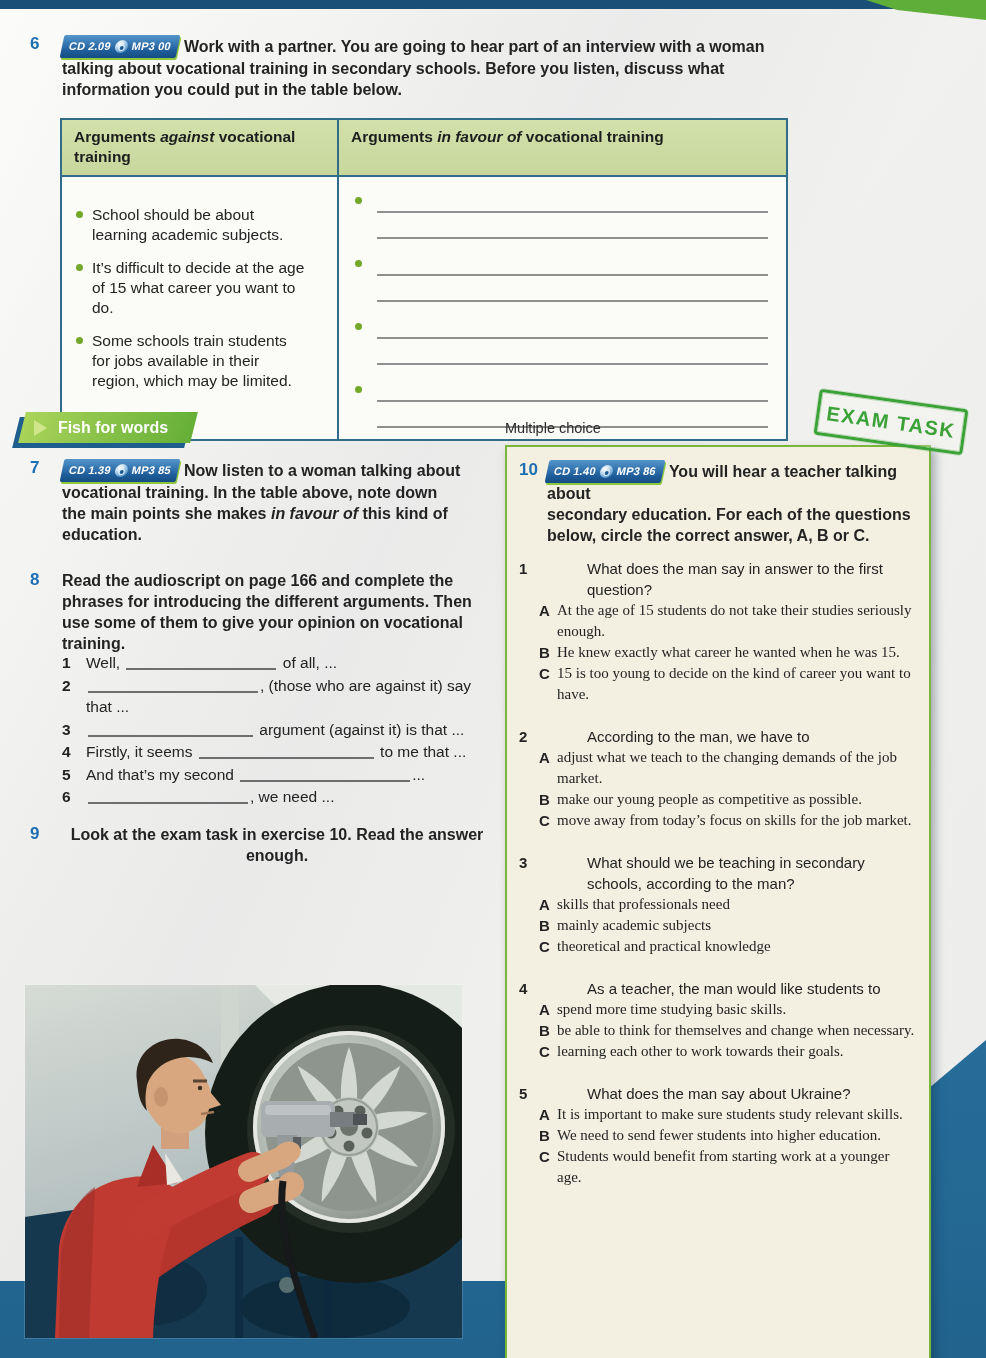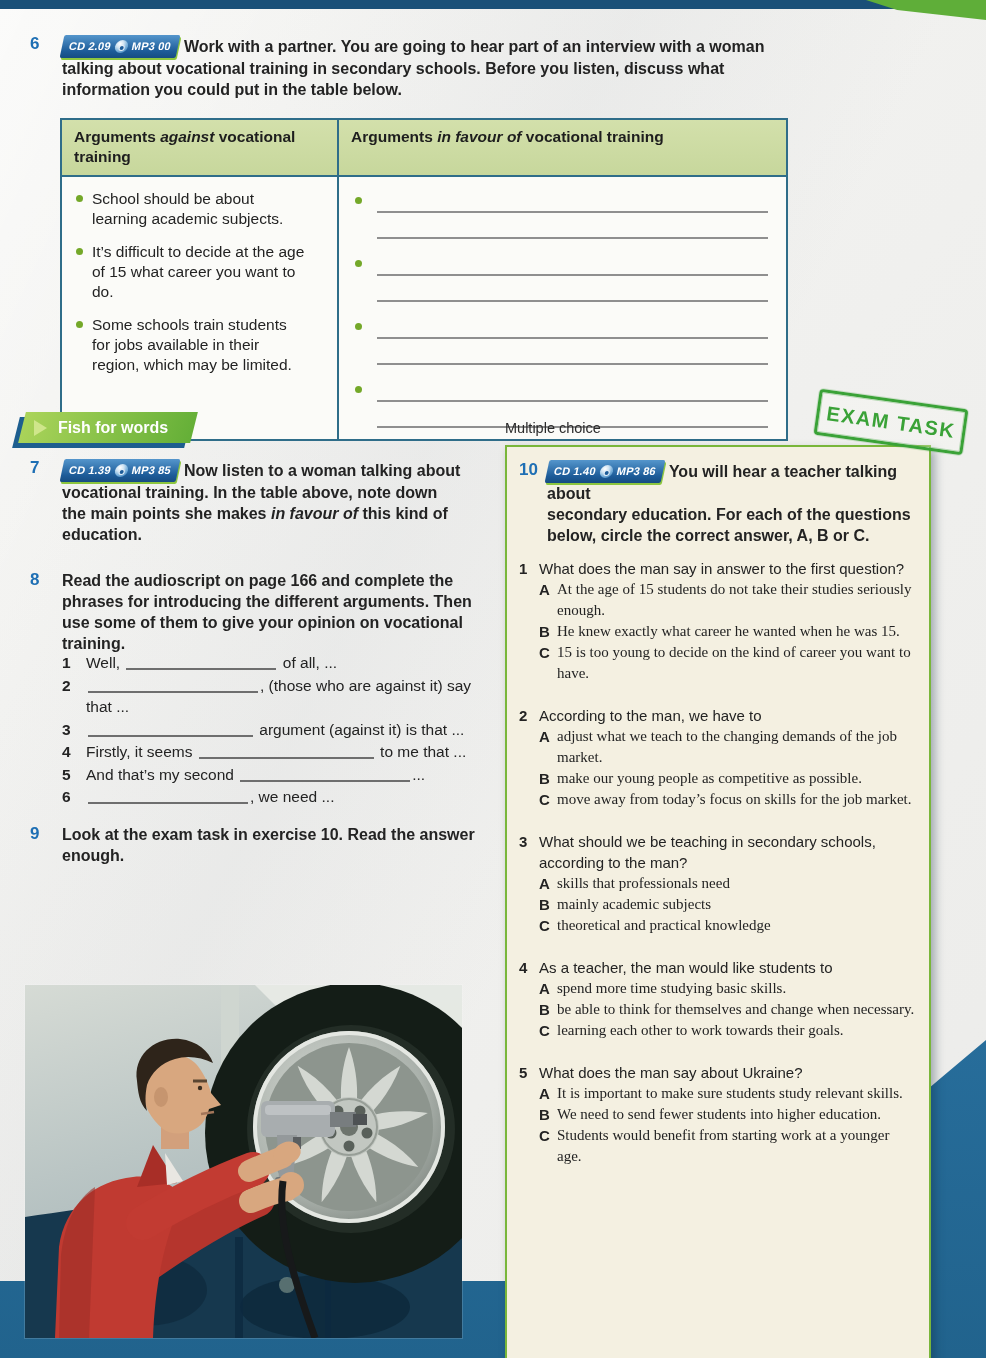--- a/index.html
+++ b/index.html
@@ -30,21 +30,21 @@
   .cd-icon { width:13px; height:13px; border-radius:50%; margin:0 4px; position:relative; flex:none;
              background:radial-gradient(circle at 35% 30%, #ffffff 0%, #cfe3f2 30%, #74add9 60%, #2a6ea8 100%); }
   .cd-icon::after { content:""; position:absolute; left:4.5px; top:4.5px; width:4px; height:4px; border-radius:50%; background:#1d5c99; border:1px solid #e8f2fa; }
 
   
   .vt-table { position:absolute; left:60px; top:118px; width:728px; border:2px solid #2f6d89; background:#fbfbf8; }
   .vt-head { display:grid; grid-template-columns:275px 1fr; border-bottom:2px solid #2f6d89; background:linear-gradient(#d3e0ab,#c7d79c); }
   .vt-head .cell { padding:7px 10px 8px 12px; font-size:15.5px; font-weight:bold; line-height:20px; color:#1e1e1e; }
   .vt-head .cell + .cell { border-left:2px solid #2f6d89; }
   .vt-body { display:grid; grid-template-columns:275px 1fr; min-height:230px; }
-  .vt-col-left { padding:12px 28px 10px 14px; }
+  .vt-col-left { padding:12px 28px 10px 14px;margin-top:16px; }
   .vt-col-right { border-left:2px solid #2f6d89; padding:4px 18px 10px 16px; }
   .tbl-item { list-style:none; margin-bottom:13px; font-size:15.5px; line-height:20px; color:#232323; padding-left:16px; position:relative; }
   .bullet { position:absolute; left:0; top:6px; width:7px; height:7px; border-radius:50%; background:#74a829; }
   .blank-group { position:relative; padding-left:22px; margin-top:10px; height:53px; }
   .blank-group:first-child { margin-top:6px; }
   .blank-group .bullet { top:10px; }
   .blank-line { height:26px; border-bottom:2px solid #8f8f8f; }
 
   
   .banner { position:absolute; left:22px; top:412px; width:172px; height:31px; }
@@ -62,21 +62,21 @@
   
   .mc-label { position:absolute; left:505px; top:420px; font-size:14.5px; color:#2b2b2b; }
   .stamp { position:absolute; left:816px; top:399px; width:150px; height:46px; transform:rotate(8deg); border:3px solid #3aa237; border-radius:4px; box-shadow:inset 0 0 0 1px rgba(58,162,55,.35), 0 0 0 1px rgba(58,162,55,.2);
            display:flex; align-items:center; justify-content:center; color:#3aa237; font-weight:800; font-size:20px; letter-spacing:1.5px; background:rgba(250,252,246,.25); z-index:6; }
   .exam-box { position:absolute; left:505px; top:445px; width:426px; height:1084px; background:#f4f0e1; border:2px solid #79b63a; box-shadow:4px 5px 9px rgba(15,40,60,.35); padding:12px 14px 24px 12px; z-index:5; }
   .exam-head { padding-left:28px; font-size:16px; font-weight:bold; line-height:21px; color:#232323; }
   .num10 { float:left; margin-left:-28px; font-size:17px; color:#1e6fb4; }
   .q { margin-top:21px; padding-left:20px; position:relative; font-size:15px; line-height:21px; color:#232323; }
   .q:first-of-type { margin-top:12px; }
   .qnum { position:absolute; left:0; top:0; font-weight:bold; }
-  .qtext { display:block; max-width:374px; }
+  .qtext { display:block; max-width:374px;margin-left:48px; }
   .opt { display:flex; max-width:382px; }
   .optletter { flex:none; width:18px; font-weight:bold; }
   .opttext { flex:1;font-family:Liberation Serif, serif; }
 
   
   .photo { position:absolute; left:25px; top:985px; width:437px; height:353px; z-index:6; overflow:hidden; background:#1d3d52; box-shadow:0 0 0 1px rgba(255,255,255,.15); }
   .photo svg { display:block; }
 </style>
 </head>
 <body>
@@ -166,21 +166,21 @@
     <div class="ex8-list" id="ex8-list">
         <div class="ex8-item"><span class="ex8-num">1</span><span class="ex8-body"><span>Well, </span><span class="blank" style="width: 150px;"></span><span> of all, ...</span></span></div>
         <div class="ex8-item"><span class="ex8-num">2</span><span class="ex8-body"><span class="blank" style="width: 170px;"></span><span>, (those who are against it) say that ...</span></span></div>
         <div class="ex8-item"><span class="ex8-num">3</span><span class="ex8-body"><span class="blank" style="width: 165px;"></span><span> argument (against it) is that ...</span></span></div>
         <div class="ex8-item"><span class="ex8-num">4</span><span class="ex8-body"><span>Firstly, it seems </span><span class="blank" style="width: 175px;"></span><span> to me that ...</span></span></div>
         <div class="ex8-item"><span class="ex8-num">5</span><span class="ex8-body"><span>And that’s my second </span><span class="blank" style="width: 170px;"></span><span>...</span></span></div>
         <div class="ex8-item"><span class="ex8-num">6</span><span class="ex8-body"><span class="blank" style="width: 160px;"></span><span>, we need ...</span></span></div>
       </div>
 
     <div class="exnum" style="left:30px; top:824px;">9</div>
-    <div class="boldpar" style="left:62px; top:824px; width:430px;">
+    <div class="boldpar" style="left:62px; top:824px; width:430px;text-align:center;">
         <div><span>Look at the exam task in exercise 10. Read the answer</span></div>
         <div><span>enough.</span></div>
       </div>
 
     <div class="mc-label">Multiple choice</div>
     <div class="stamp">EXAM TASK</div>
 
     <div class="exam-box">
       <div class="exam-head">
         <span class="num10">10</span>

